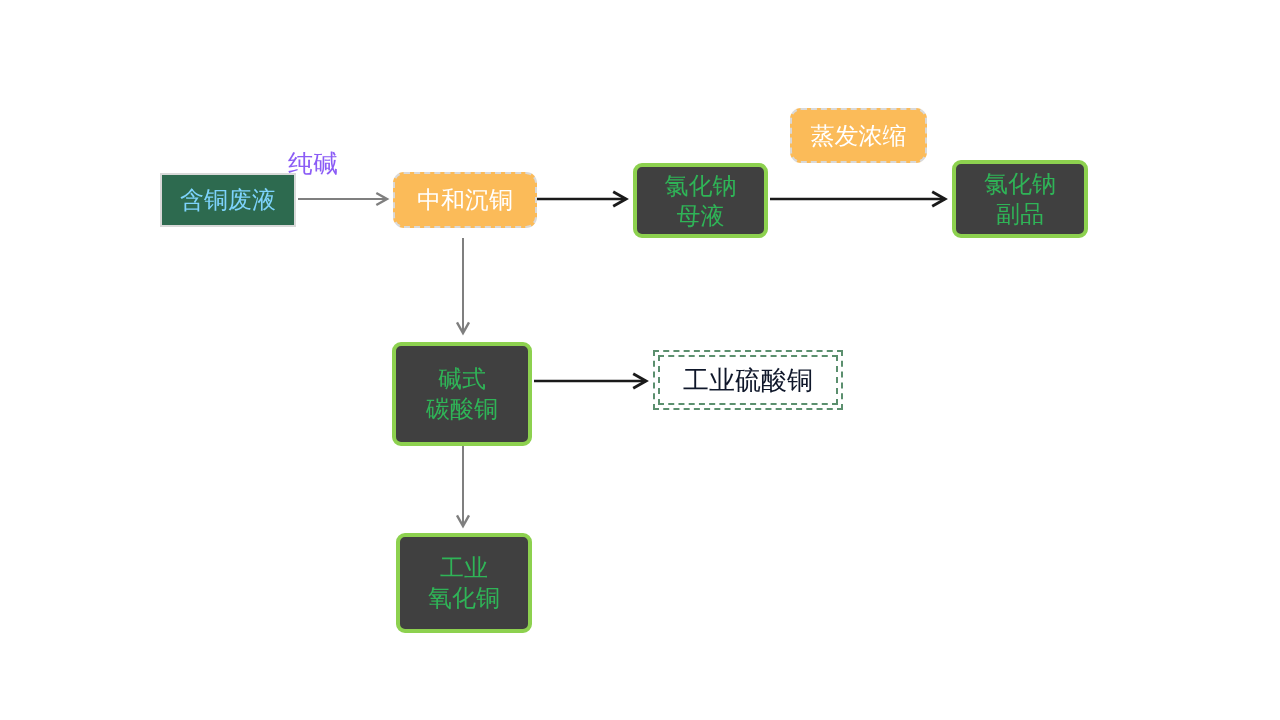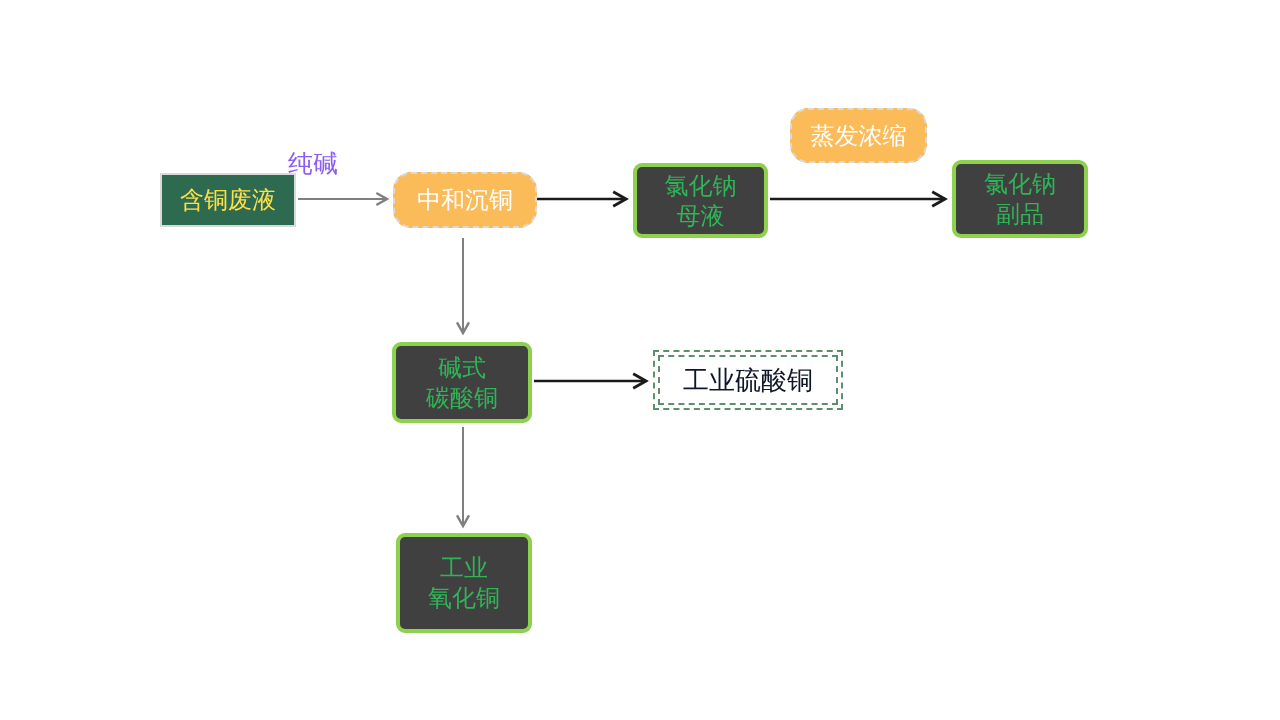--- a/index.html
+++ b/index.html
@@ -24,42 +24,42 @@
     justify-content: center;
     text-align: center;
     box-sizing: border-box;
     white-space: pre-line;
     line-height: 1.25;
   }
   .node-waste {
     left: 160px; top: 173px; width: 136px; height: 54px;
     background: #2D6A4F;
     border: 2px solid #D9D9D9;
-    color: #fde047;
+    color: #7dd3fc;
     font-size: 24px;
   }
   .node-orange {
     background: #FBBB59;
     border: 2px dashed #D9D9D9;
-    border-radius: 18px;
+    border-radius: 11px;
     color: #FFFFFF;
     font-size: 24px;
   }
   .node-neutralize { left: 393px; top: 172px; width: 144px; height: 56px; }
   .node-evaporate  { left: 790px; top: 108px; width: 137px; height: 55px; }
   .node-green {
     background: #404040;
     border: 4px solid #8DD14F;
     border-radius: 9px;
     color: #2FB457;
     font-size: 24px;
   }
   .node-mother    { left: 633px; top: 163px; width: 135px; height: 75px; }
   .node-byproduct { left: 952px; top: 160px; width: 136px; height: 78px; }
-  .node-carbonate { left: 392px; top: 342px; width: 140px; height: 81px; }
+  .node-carbonate { left: 392px; top: 342px; width: 140px; height: 104px; }
   .node-oxide     { left: 396px; top: 533px; width: 136px; height: 100px; }
   .node-sulfate-outer {
     position: absolute;
     left: 653px; top: 350px; width: 190px; height: 60px;
     box-sizing: border-box;
     border: 2px dashed #5B8F6E;
     padding: 3px;
   }
   .node-sulfate-inner {
     width: 100%; height: 100%;

